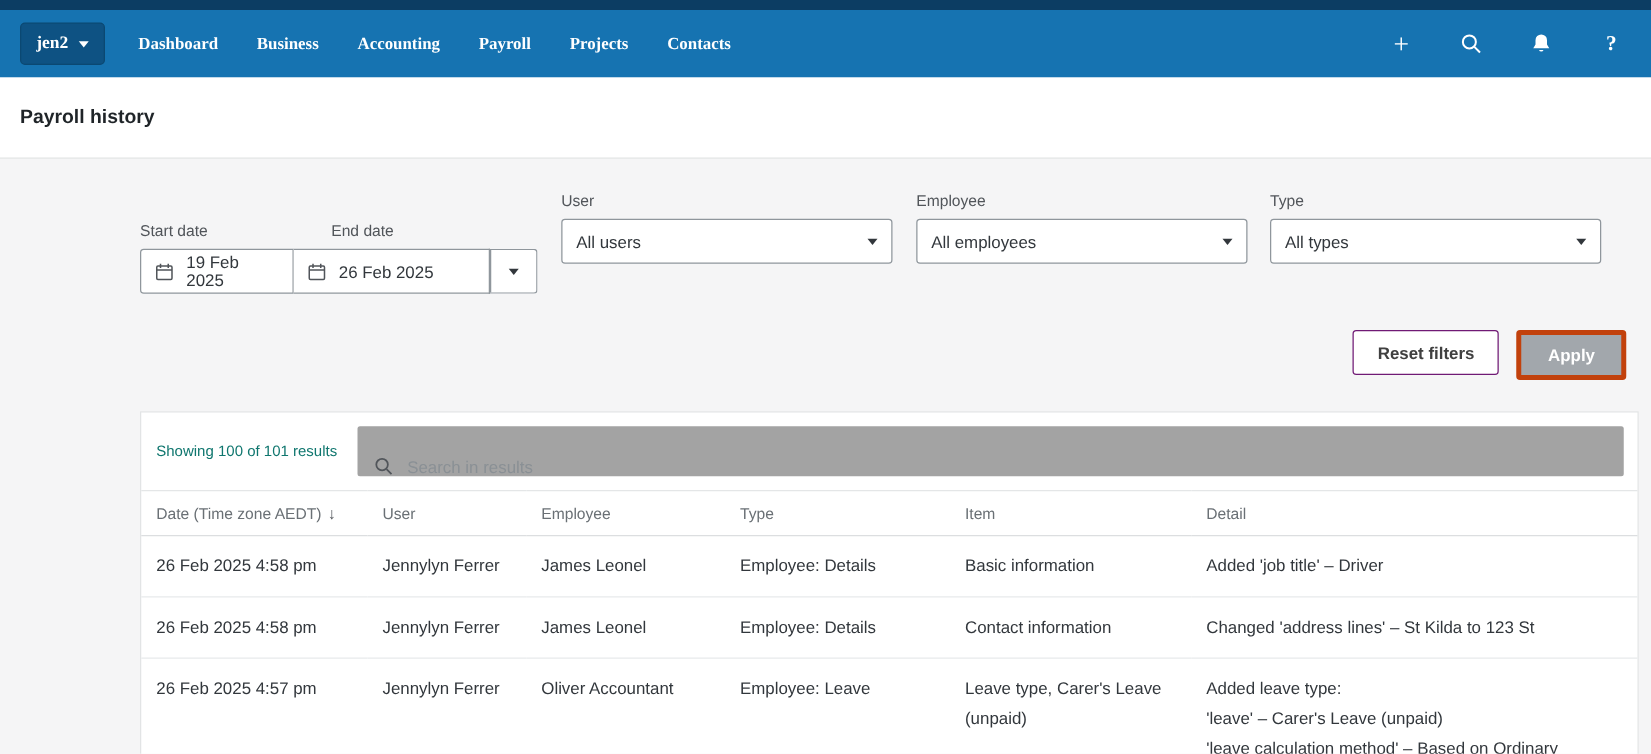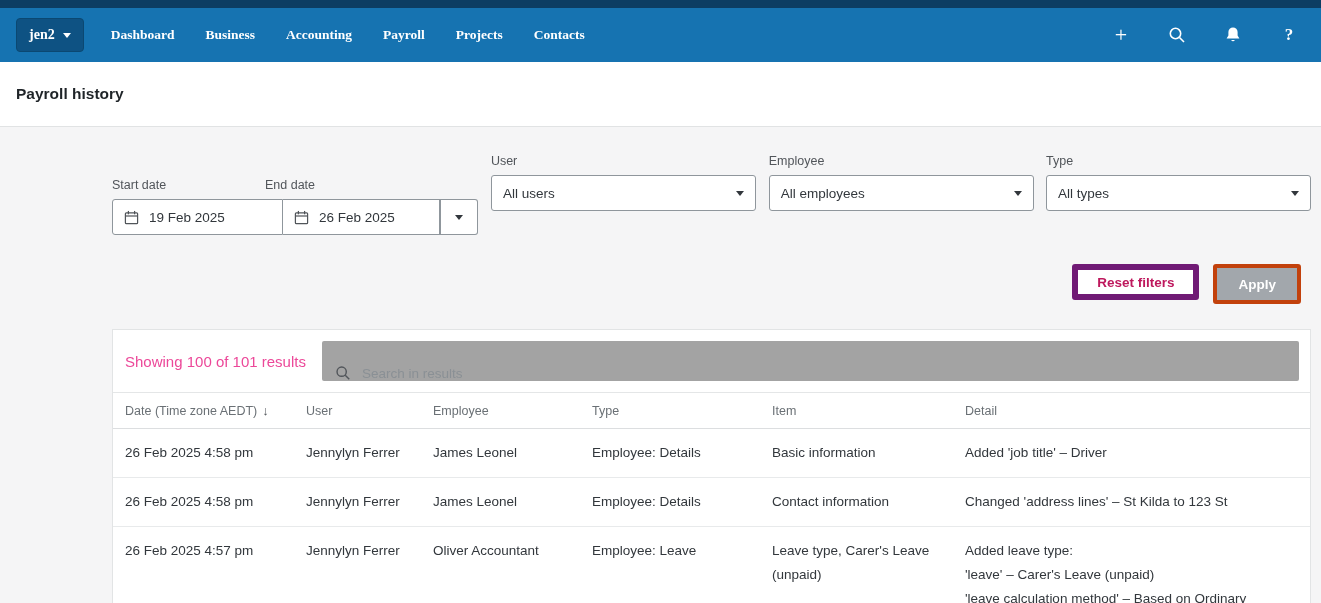--- a/index.html
+++ b/index.html
@@ -56,21 +56,21 @@
   .filter-group { display: flex; flex-direction: column; }
   .filter-label { font-size: 12.5px; color: #51555a; margin-bottom: 7px; }
   .control {
     height: 36px; background: #fff;
     border: 1px solid #8f969c; border-radius: 3px;
     display: flex; align-items: center;
     font-size: 13.5px; color: #32373c;
     padding: 0 11px; cursor: pointer;
   }
   .date-group { display: flex; }
-  .date-input { width: 171px; border-radius: 3px 0 0 3px; gap: 10px; }
+  .date-input { width: 123px; border-radius: 3px 0 0 3px; gap: 10px; }
   .date-input.end { width: 157px; border-radius: 0; border-left: none; }
   .date-caret-seg {
     width: 38px; border-left: none; border-radius: 0 3px 3px 0;
     justify-content: center; padding: 0; position: relative;
   }
   .date-caret-seg::before {
     content: ""; position: absolute; left: 0; top: 0; bottom: 0;
     border-left: 1px solid #8f969c;
   }
   .cal-icon { color: #51555a; display: flex; }
@@ -79,30 +79,30 @@
 
   .filter-buttons {
     display: flex; justify-content: flex-end; gap: 14px;
     padding: 29px 10px 0 0;
   }
   .btn {
     height: 36px; border-radius: 3px; font-size: 13.5px; font-weight: bold;
     display: flex; align-items: center; justify-content: center;
     cursor: pointer; font-family: "Liberation Sans", sans-serif;
   }
-  .btn-reset { background: #fff; border: 6px solid #701a75; color: #be185d; padding: 0 19px; }
+  .btn-reset { background: #fff; border: 1px solid #701a75; color: #404040; padding: 0 19px; }
   .btn-apply { background: #a2a7ac; border: 4px solid #c2410c; color: #fff; padding: 16px 21px; }
 
   
   .card {
     margin: 25px 10px 0 112px; background: #fff;
     border: 1px solid #e2e4e5; min-height: 310px;
   }
   .card-toolbar { display: flex; align-items: center; padding: 11px; }
-  .results-summary { font-size: 15px; color: #ec4899; white-space: nowrap; margin: 0 16px 0 1px; }
+  .results-summary { font-size: 12px; color: #0f766e; white-space: nowrap; margin: 0 16px 0 1px; }
   .search-box {
     flex: 1; background: #a3a3a3; height: 40px; border-radius: 2px;
     display: flex; align-items: flex-end; padding: 0 13px; gap: 11px;
   }
   .search-box input {
     flex: 1; border: none; background: transparent; outline: none;
     font-size: 13.5px; color: #32373c; font-family: "Liberation Sans", sans-serif;
   }
   .search-box input::placeholder { color: #8a9095; }
   .search-glyph { color: #51555a; display: flex; }

